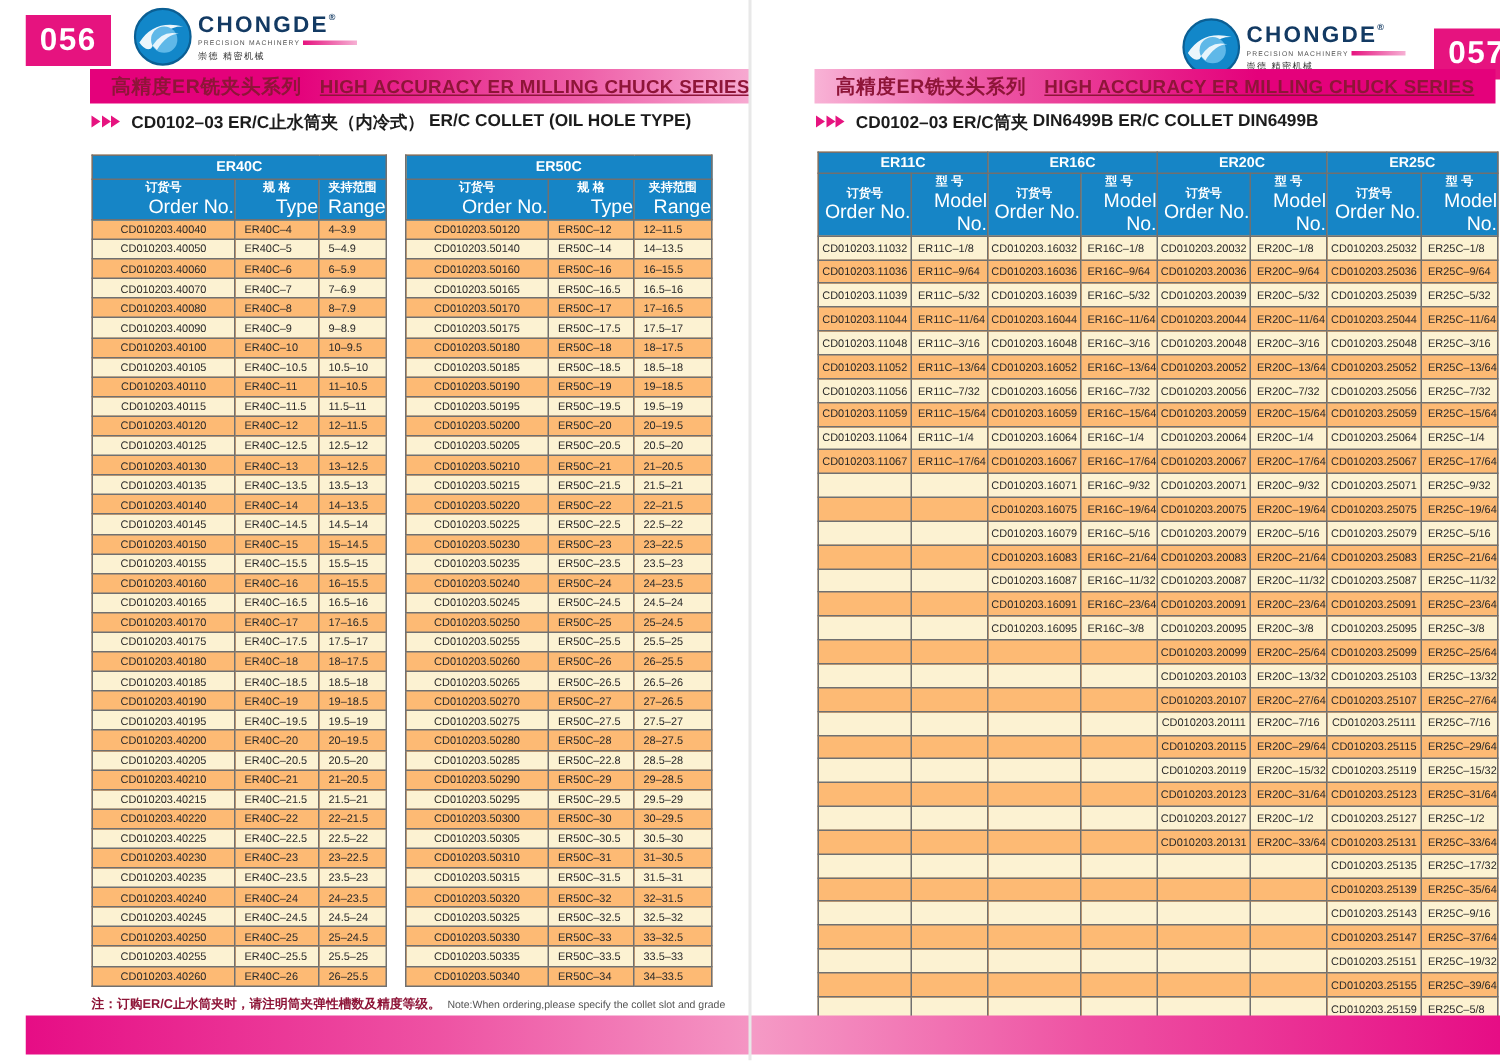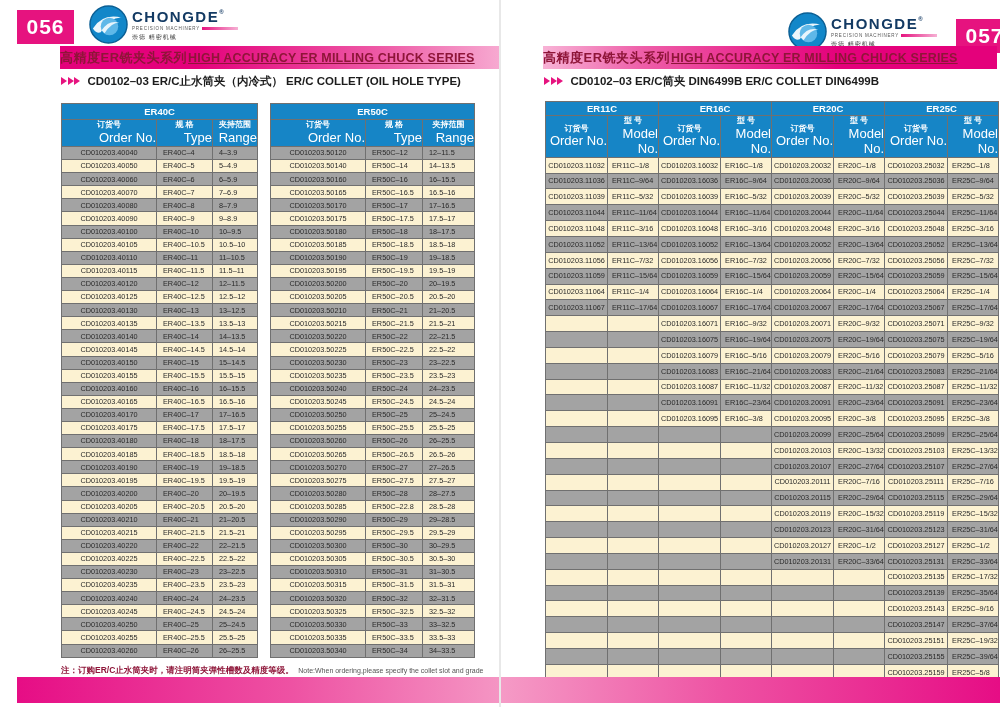--- a/index.html
+++ b/index.html
@@ -21,33 +21,33 @@
   #page-right .logo{left:288px;top:12px;}
   .globe{width:39px;height:39px;}
   .logo-text{padding-top:4px;}
   .brand{font-size:15px;font-weight:bold;color:#133a63;letter-spacing:1.5px;line-height:1;}
   .reg{font-size:6px;vertical-align:top;color:#133a63;}
   .lsub{font-size:4.5px;color:#555;letter-spacing:0.8px;display:flex;align-items:center;gap:2px;margin-top:2px;white-space:nowrap;}
   .lsubline{display:inline-block;width:36px;height:2.5px;background:linear-gradient(90deg,#e6137f,#f6b1d4);}
   .lzh{font-size:6px;color:#333;margin-top:2px;letter-spacing:1px;}
 
   .series-bar{position:absolute;left:43px;top:46px;width:454px;height:23px;display:flex;
-              align-items:center;gap:1px;font-weight:bold;color:#8e1538;white-space:nowrap;}
+              align-items:center;justify-content:center;gap:12px;font-weight:bold;color:#8e1538;white-space:nowrap;}
   #page-left .series-bar{background:linear-gradient(90deg,#e4017b 30%,#ee5ea8 72%,#f8b3d6 100%);}
   #page-right .series-bar{background:linear-gradient(90deg,#f8b3d6 0%,#ee5ea8 22%,#e4017b 65%);}
   .series-zh{font-size:13px;letter-spacing:0.5px;}
   .series-en{font-size:12.5px;letter-spacing:0.2px;text-decoration:underline;}
 
   .subtitle{position:absolute;left:44px;top:71px;height:20px;display:flex;align-items:center;gap:3px;
             color:#1c1c1c;font-weight:bold;font-size:11.5px;white-space:nowrap;}
   .chevrons{display:flex;align-items:center;margin-right:4px;}
   .chev{width:0;height:0;border-top:4.5px solid transparent;border-bottom:4.5px solid transparent;
         border-left:6px solid #e6137f;margin-right:0.5px;}
 
-  table{border-collapse:collapse;table-layout:fixed;position:absolute;background:#a3a3a3;
+  table{border-collapse:collapse;table-layout:fixed;position:absolute;background:#fdba74;
         border:1.2px solid #3c3c3c;}
   td,th{border:1px solid #707070;}
   .band th{background:#1685c6;color:#fff;font-size:9.5px;font-weight:bold;height:15px;padding:0;}
   .cols th{background:#1685c6;color:#fff;height:26px;padding:0;vertical-align:middle;}
   .hzh{font-size:8px;font-weight:bold;line-height:1.2;text-align:center;}
   .hen{font-size:13px;font-weight:normal;line-height:1.2;text-align:right;}
   tbody td{font-size:7.3px;color:#2a2a2a;padding:0;line-height:1;white-space:nowrap;overflow:hidden;}
 
   .tL{width:196px;}
   #t40{left:44px;top:103px;}

